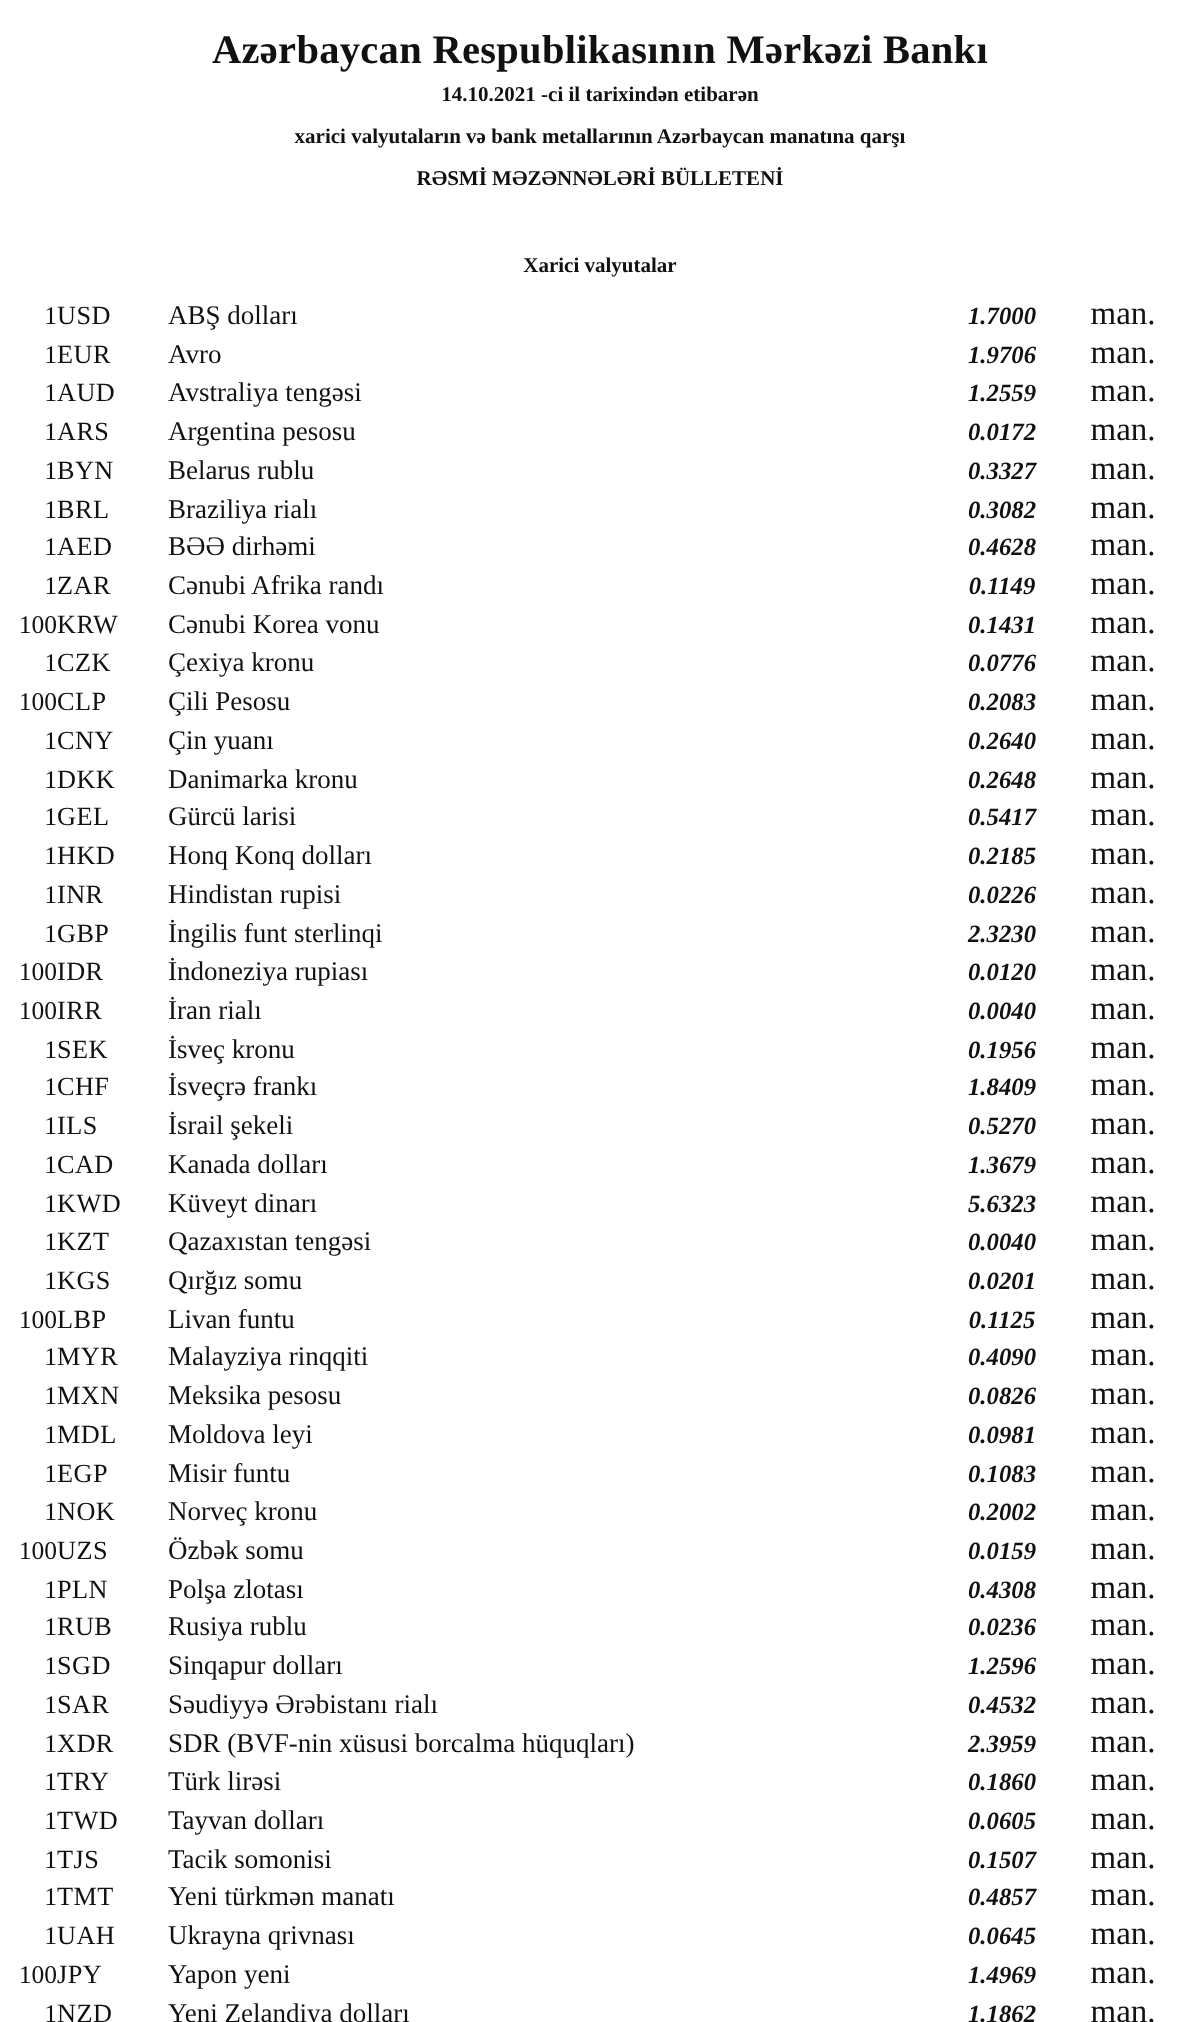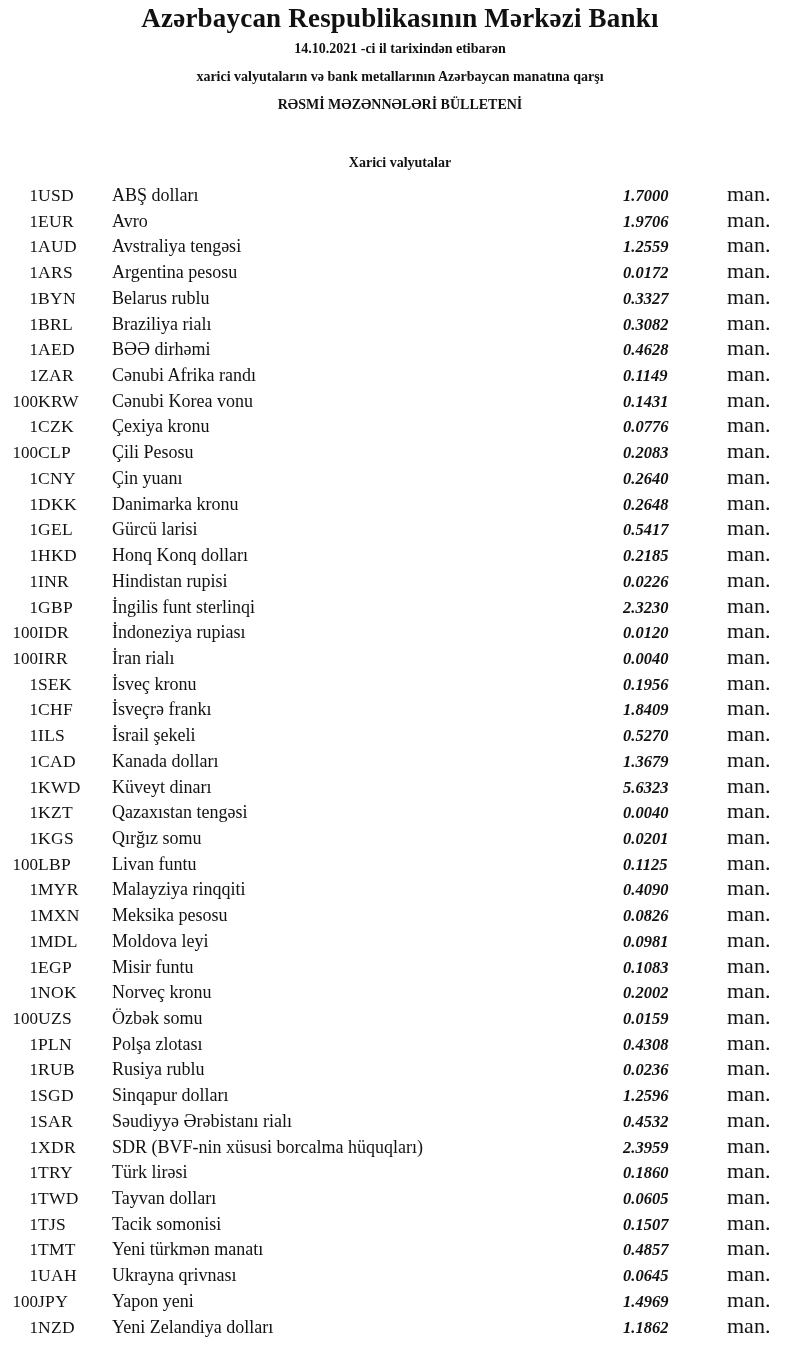--- a/index.html
+++ b/index.html
@@ -11,21 +11,21 @@
     width: 800px;
     height: 1348px;
     overflow: hidden;
     font-family: "Liberation Serif", "DejaVu Serif", serif;
     color: #111111;
     -webkit-font-smoothing: antialiased;
   }
   .page {
     width: 800px;
     height: 1348px;
-    padding-top: 1px;
+    padding-top: 16px;
     box-sizing: border-box;
   }
   .header { text-align: center; }
   .title {
     font-size: 27px;
     font-weight: bold;
     line-height: 34px;
     letter-spacing: 0.2px;
   }
   .header-line {
@@ -63,21 +63,21 @@
     flex: 0 0 auto;
   }
   .name {
     flex: 1 1 auto;
     padding-left: 6px;
     font-size: 18px;
     overflow: hidden;
   }
   .rate {
     width: 90px;
-    text-align: left;
+    text-align: center;
     font-size: 16.5px;
     font-weight: bold;
     font-style: italic;
     flex: 0 0 auto;
   }
   .unit {
     width: 57px;
     box-sizing: border-box;
     padding-left: 14px;
     text-align: left;

